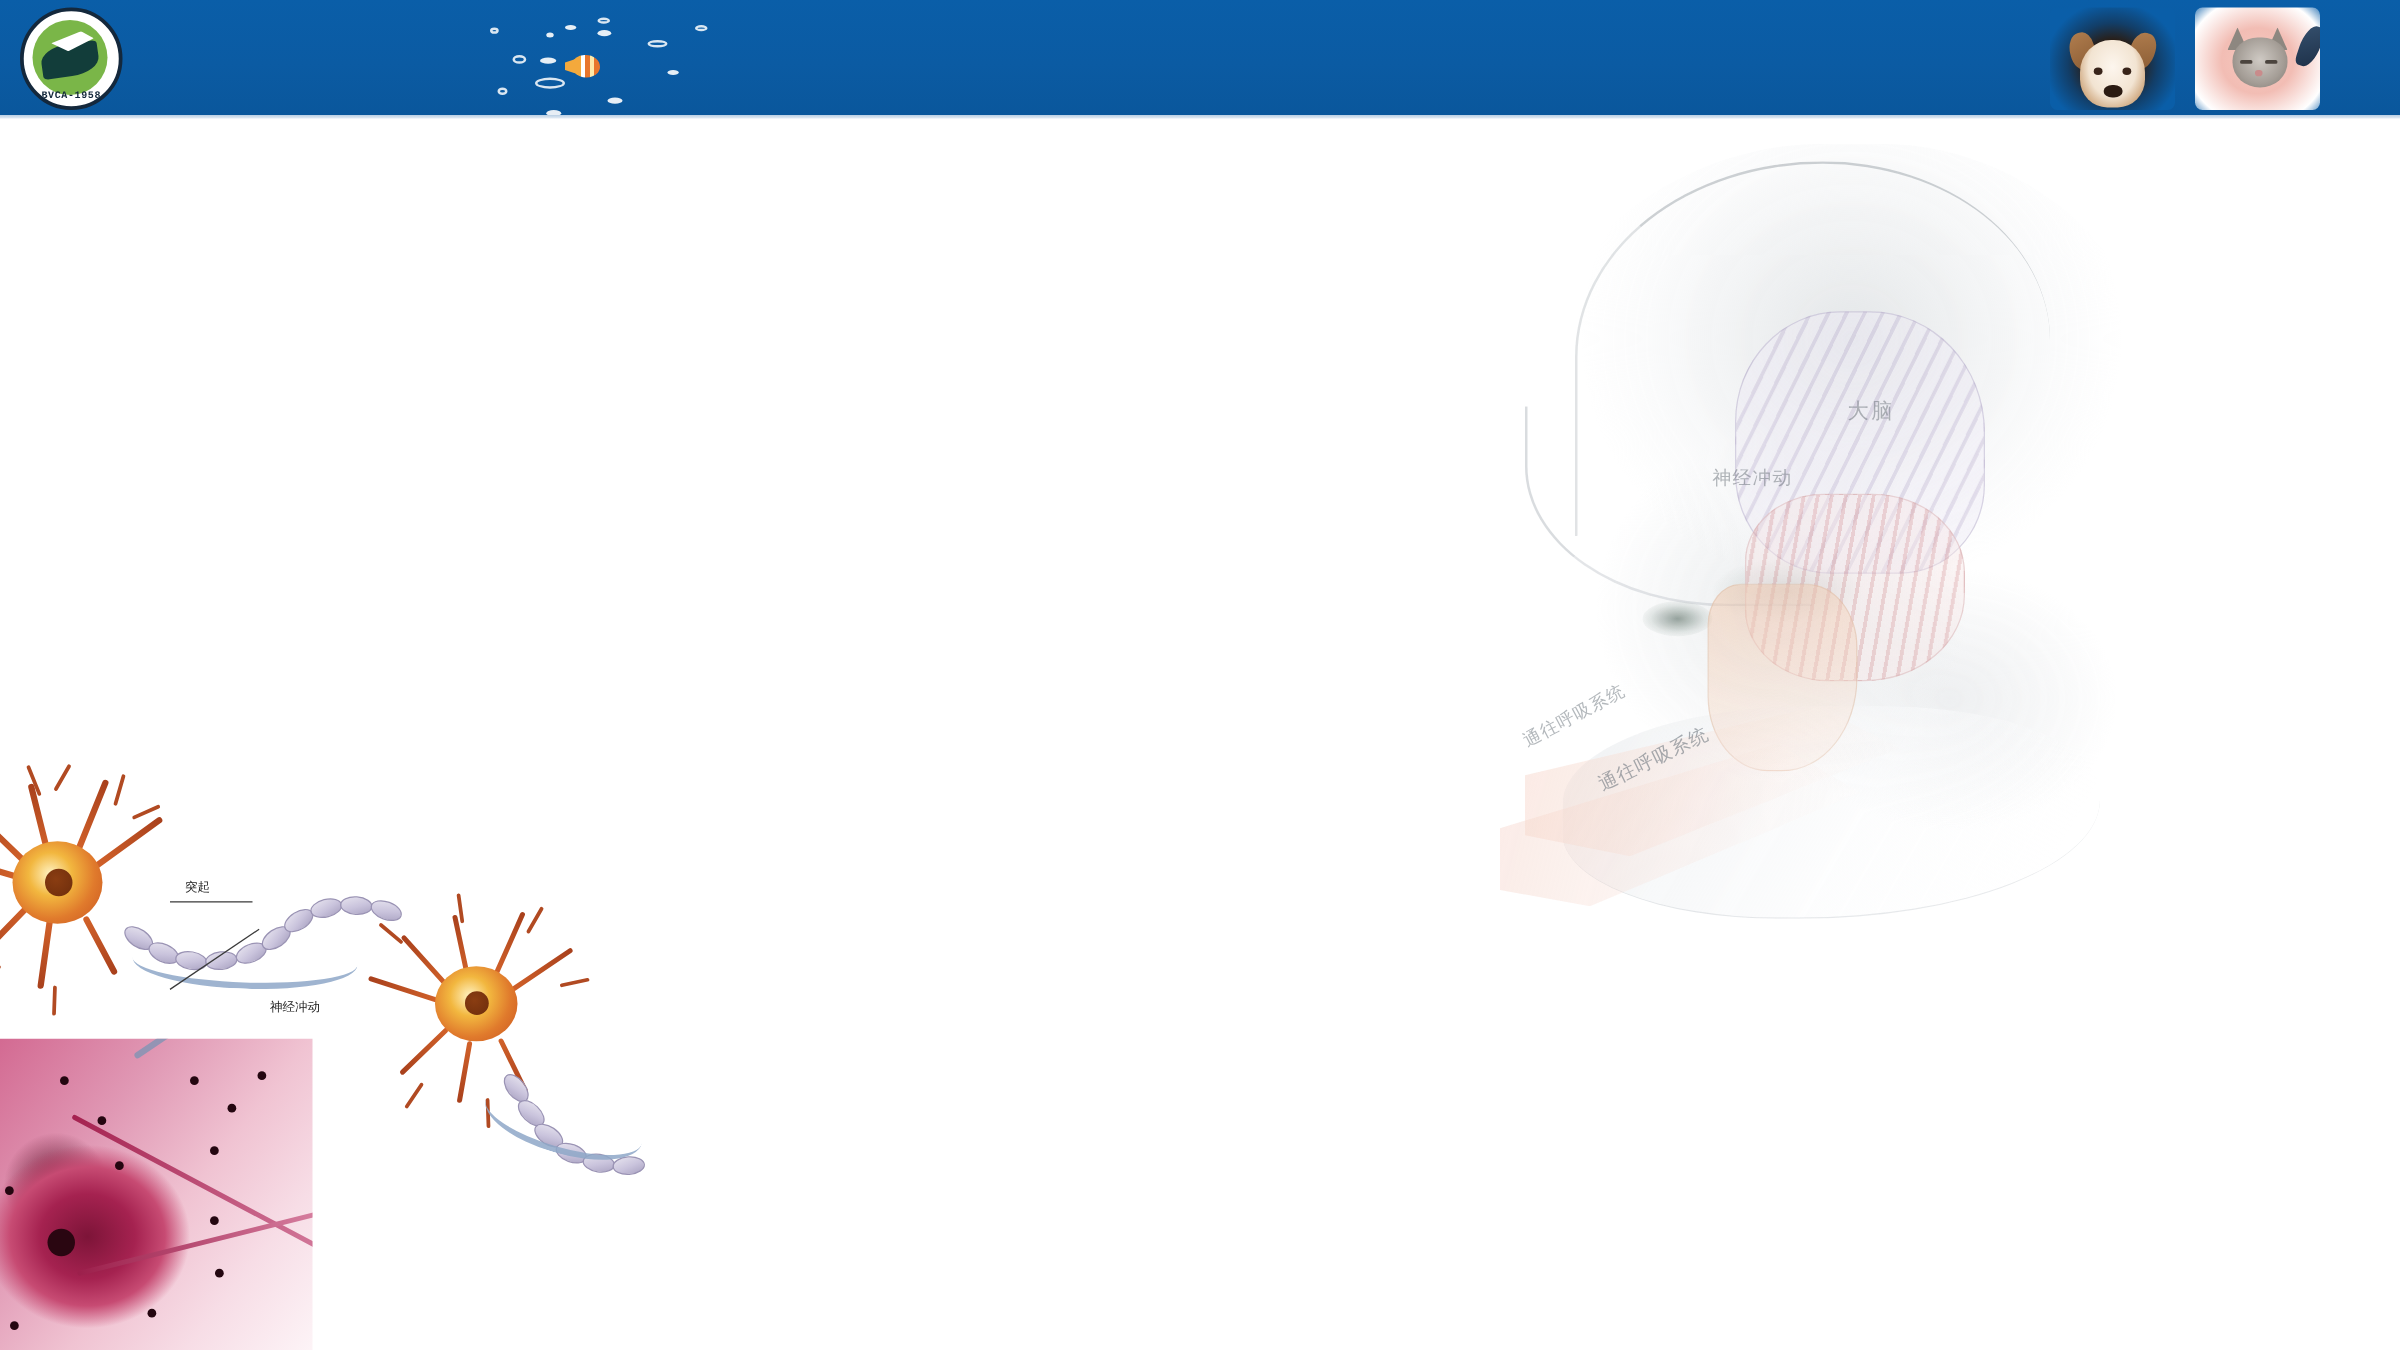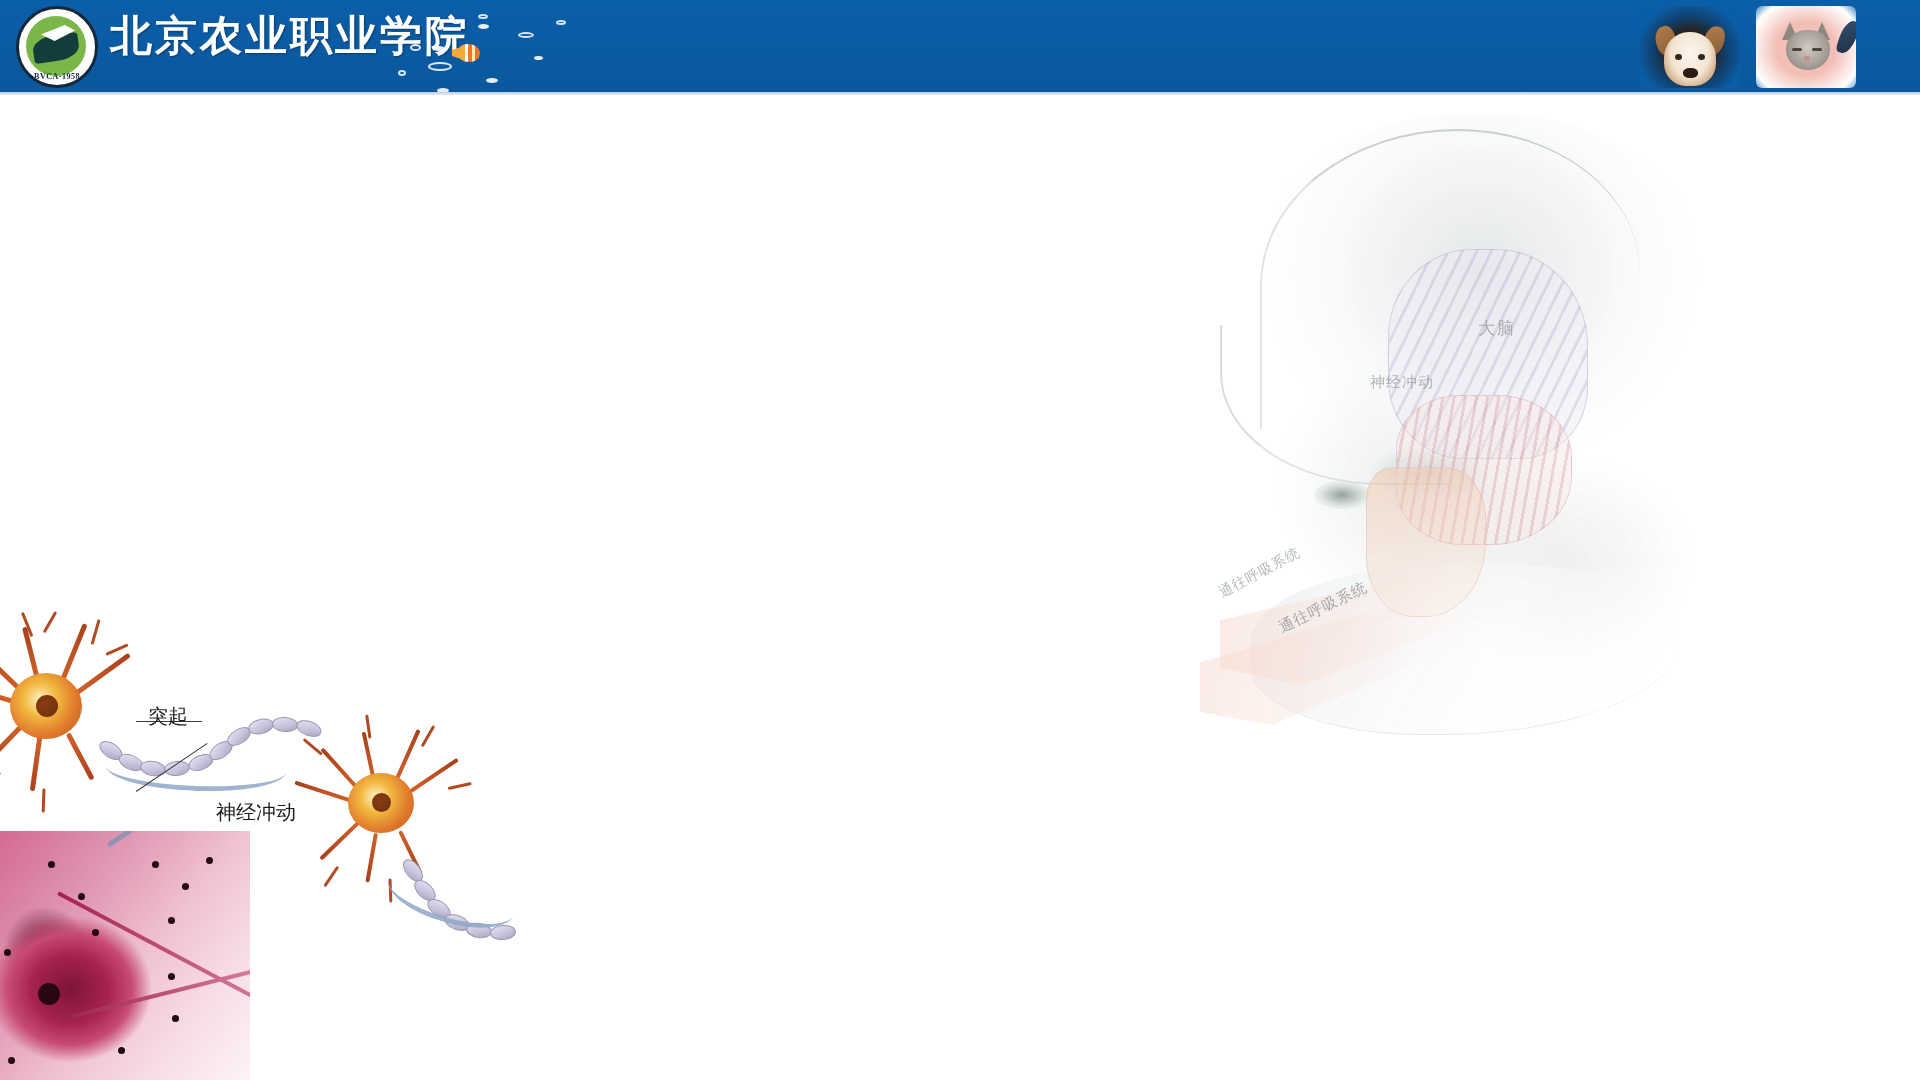--- a/index.html
+++ b/index.html
@@ -42,21 +42,21 @@
   }
   .emblem-wing {
     position:absolute; left:22px; top:16px; width:34px; height:16px;
     background:#ffffff;
     clip-path:polygon(0% 60%, 70% 0%, 100% 35%, 40% 100%);
   }
   .emblem-bvca {
     position:absolute; left:0; bottom:4px; width:100%;
     text-align:center; font-size:8px; letter-spacing:.5px;
     color:#14283c; font-weight:bold;
-    font-family:Liberation Serif, serif;
+    font-family:Liberation Mono, monospace;
   }
 
   
   .cn-name {
     position:absolute; left:110px; top:8px;
     font-size:42px; color:#ffffff; font-weight:bold;
     letter-spacing:3px;
     font-family:"DejaVu Serif", serif;
     text-shadow:1px 1px 2px rgba(0,0,0,.35);
     white-space:nowrap;
@@ -300,21 +300,21 @@
   }
   .impulse-arrow {
     position:absolute;
     border-bottom:5px solid #8fa8c8;
     border-radius:50%;
     opacity:.85;
   }
   .neuro-label {
     position:absolute;
     font-family:"DejaVu Sans", sans-serif;
-    font-size:20px; color:#1d1d1d;
+    font-size:10px; color:#1d1d1d;
     white-space:nowrap;
   }
   .leader-line {
     position:absolute; background:#3a3a3a; height:1px;
     transform-origin:left center;
   }
 
   
   .micrograph {
     position:absolute; left:0px; top:736px; width:250px; height:344px;
@@ -356,21 +356,20 @@
 
 <div class="banner">
 
   <div class="emblem">
     <div class="emblem-inner"></div>
     <div class="emblem-fish"></div>
     <div class="emblem-wing"></div>
     <div class="emblem-bvca">BVCA-1958</div>
   </div>
 
-  <div class="cn-name">北京农业职业学院</div>
 
   <div class="bubble" style="left:392px;top:22px;width:7px;height:5px;"></div>
   <div class="bubble" style="left:410px;top:44px;width:11px;height:7px;"></div>
   <div class="bubble" style="left:398px;top:70px;width:8px;height:6px;"></div>
   <div class="bubble solid" style="left:437px;top:26px;width:6px;height:4px;"></div>
   <div class="bubble solid" style="left:452px;top:20px;width:9px;height:4px;"></div>
   <div class="bubble solid" style="left:478px;top:24px;width:11px;height:5px;"></div>
   <div class="bubble" style="left:478px;top:14px;width:10px;height:5px;"></div>
   <div class="bubble solid" style="left:432px;top:46px;width:13px;height:5px;"></div>
   <div class="bubble" style="left:428px;top:62px;width:24px;height:9px;"></div>

